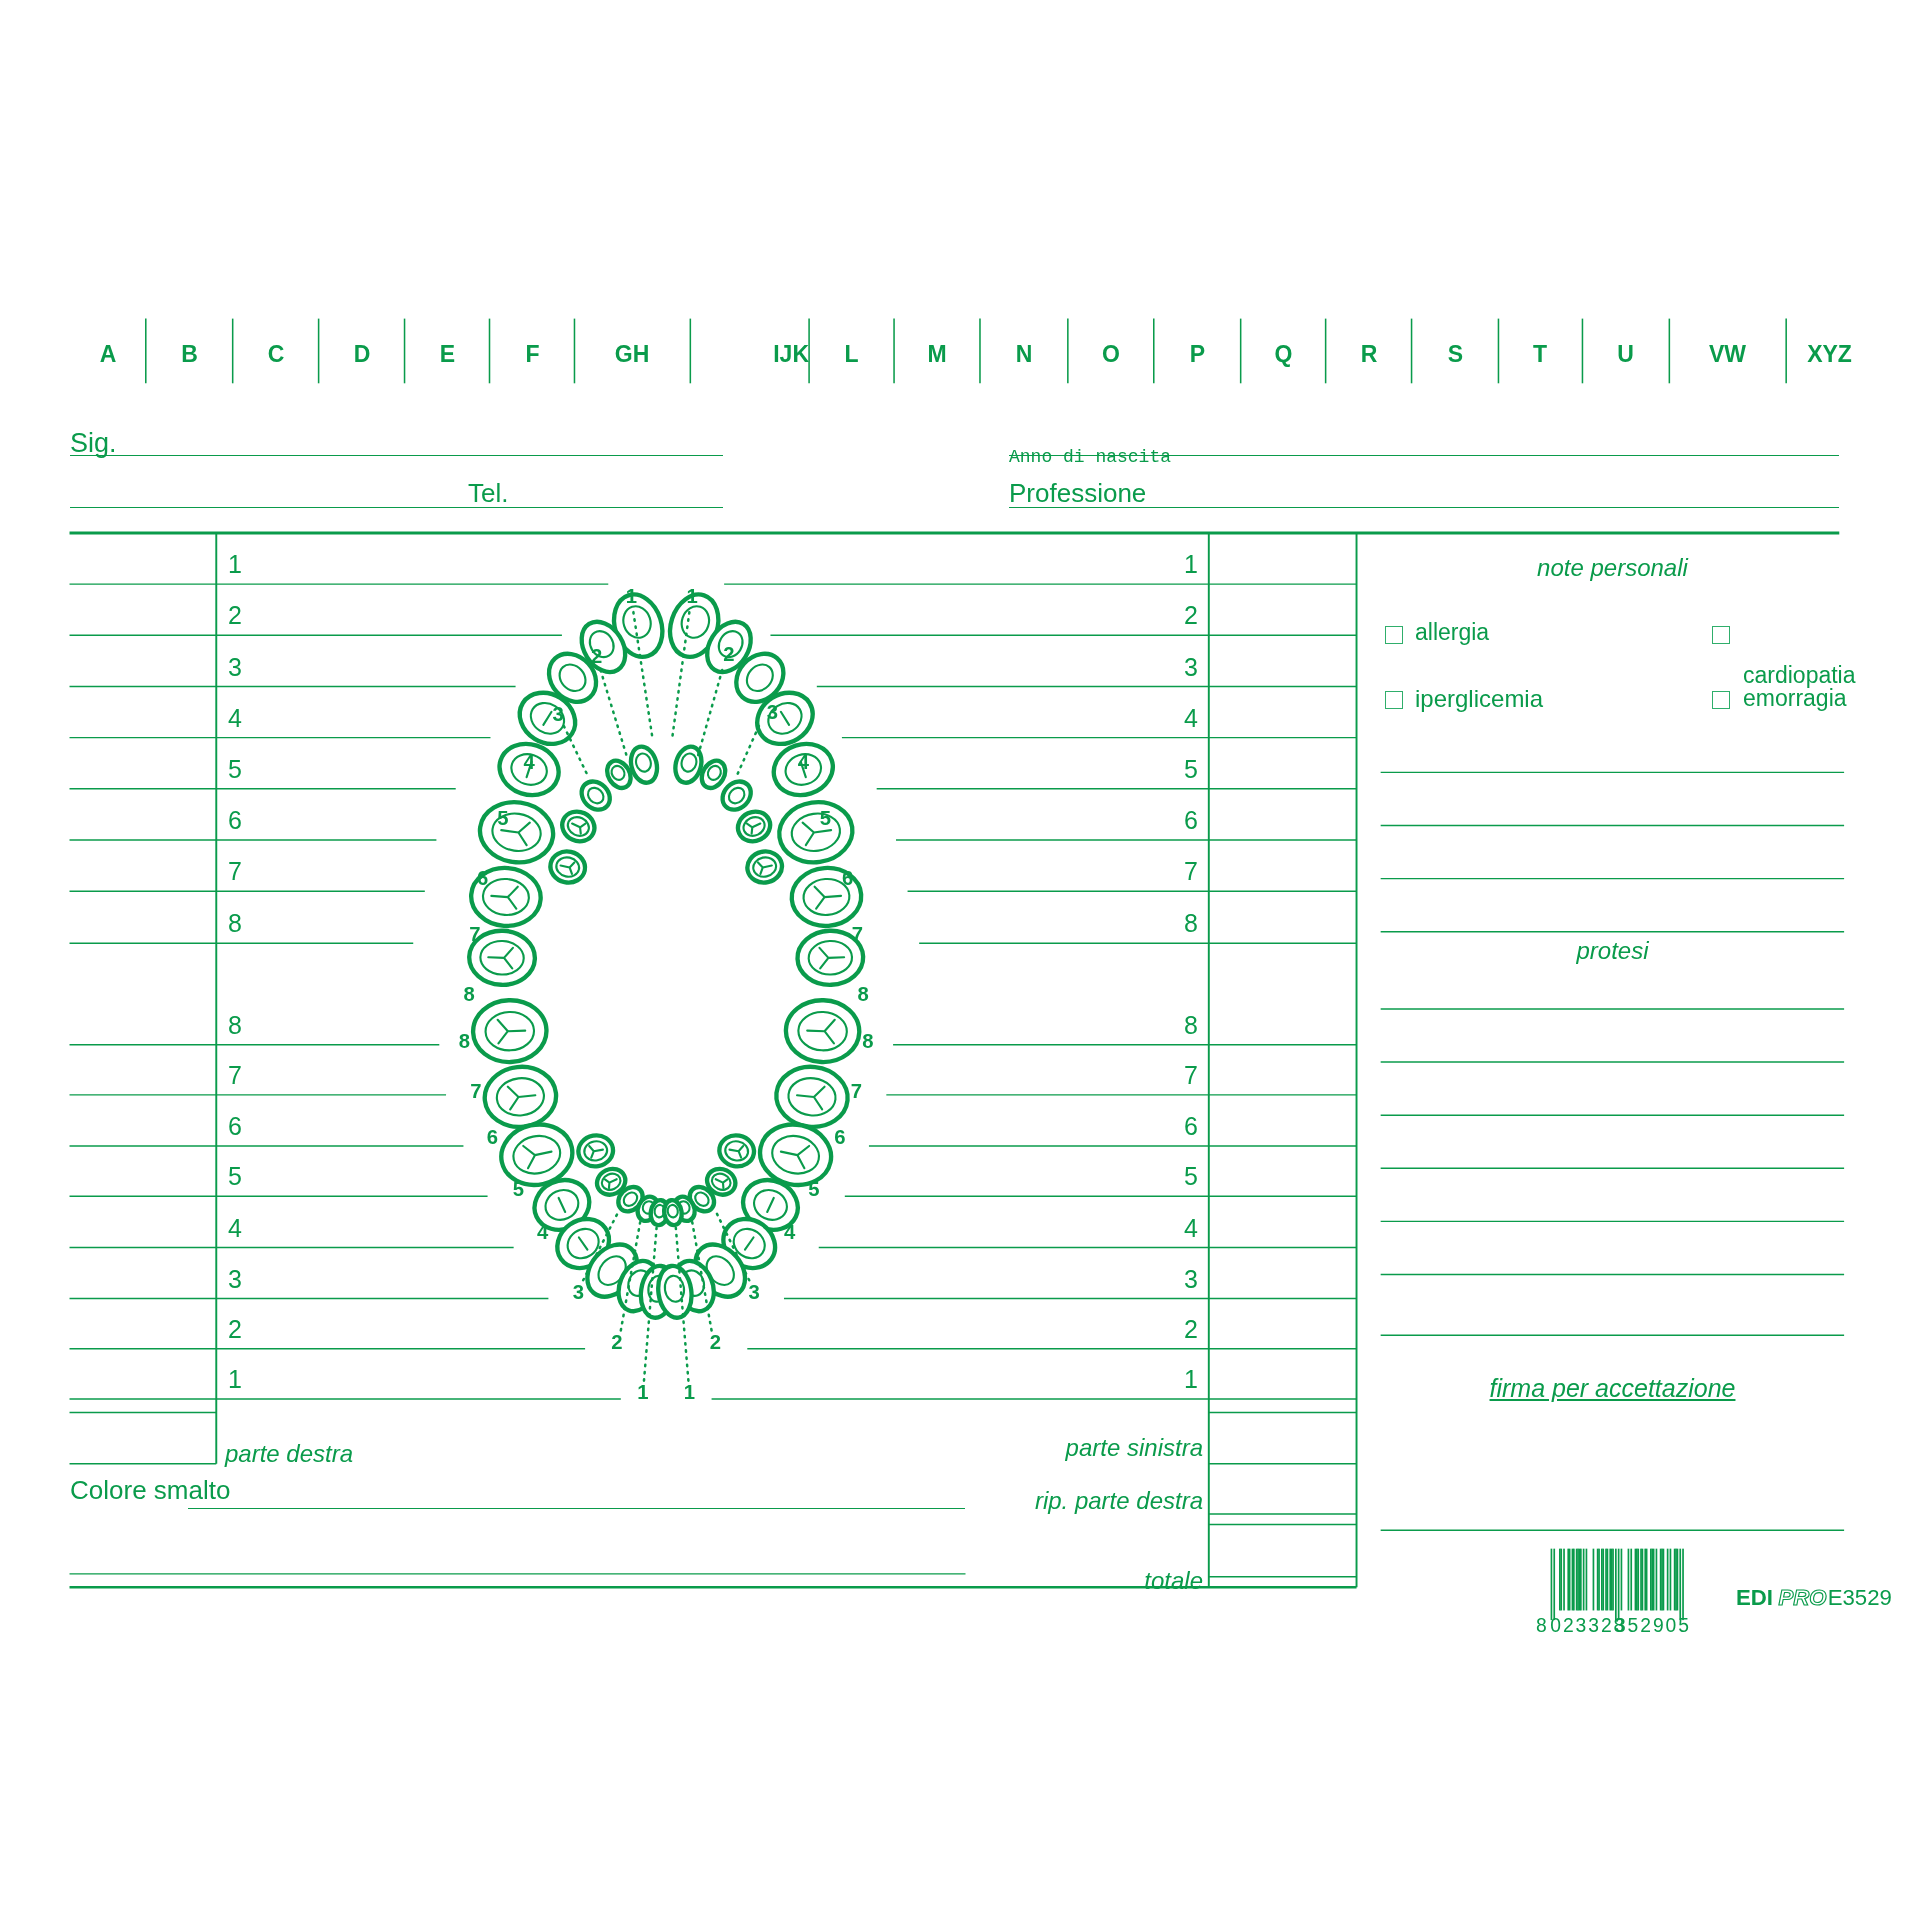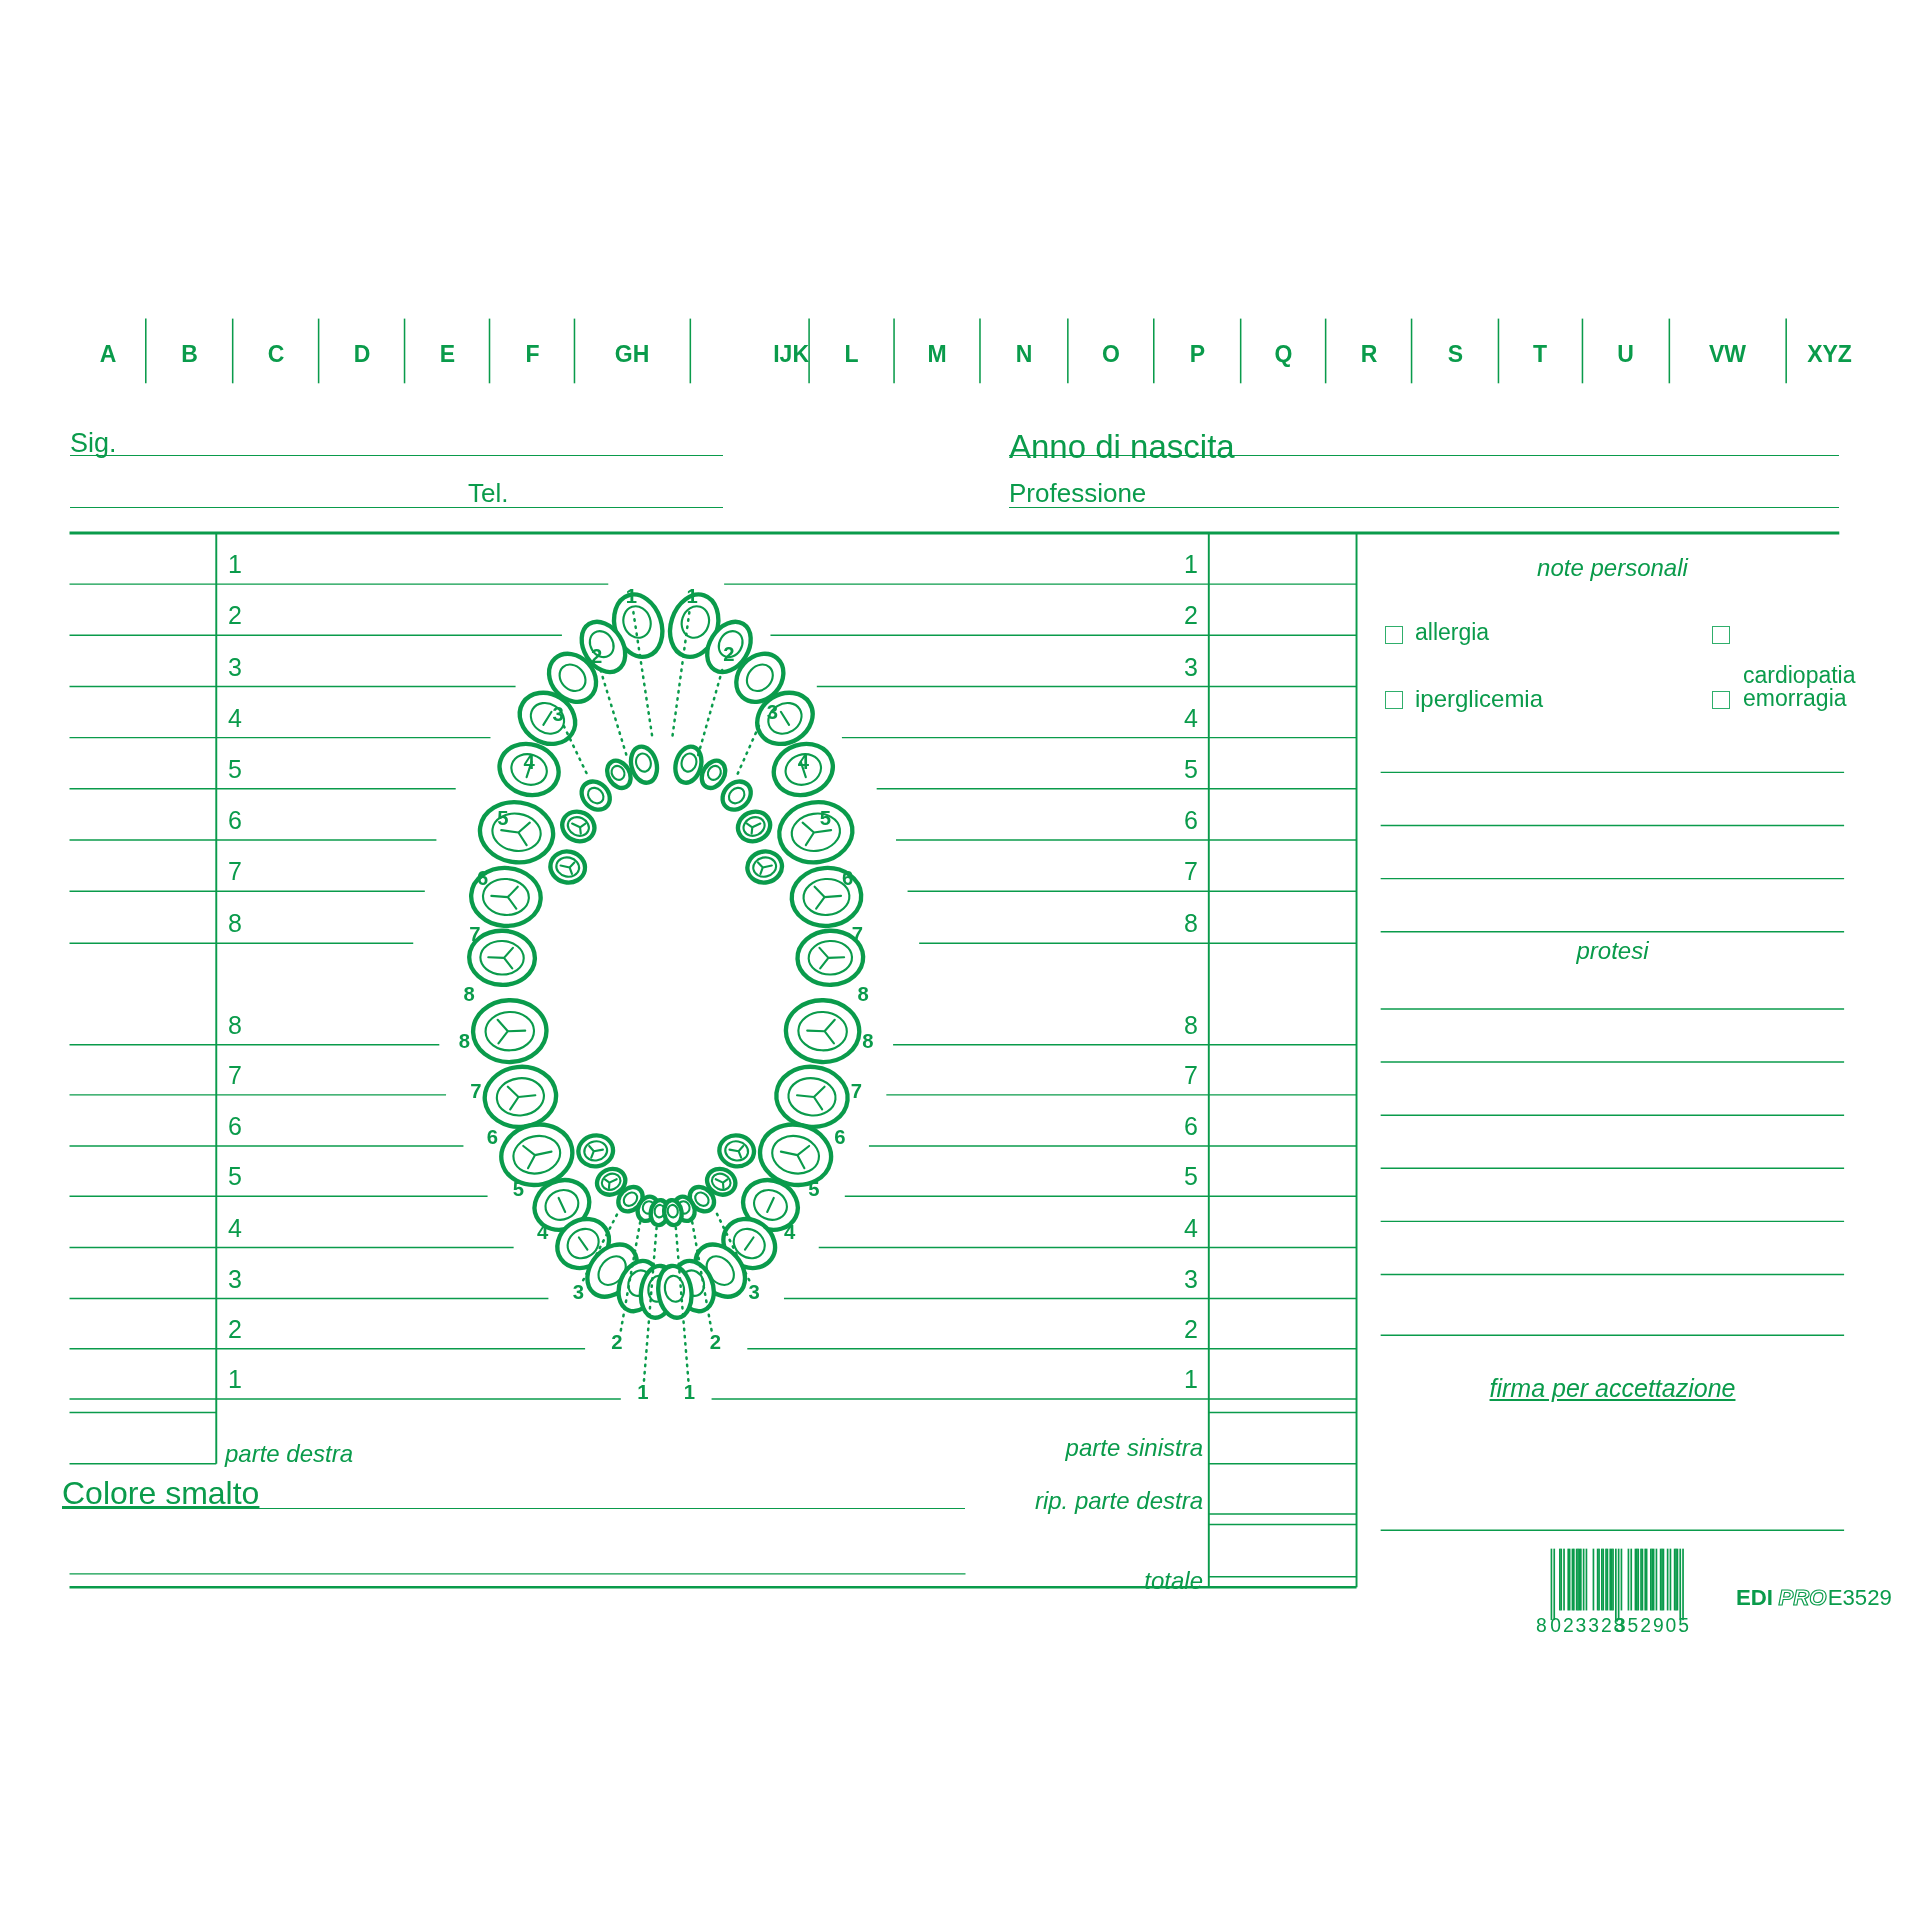--- a/index.html
+++ b/index.html
@@ -122,21 +122,21 @@
       <div class="tabcell" style="left: 1669px; width: 117px;">VW</div>
       <div class="tabcell" style="left: 1786px; width: 87px;">XYZ</div>
     </div>
 
   <div class="lbl" style="left:70px;top:429px;font-size:27px;">Sig.</div>
   <div class="fieldline" style="left:70px;top:455px;width:653px;"></div>
 
   <div class="lbl" style="left:468px;top:480px;font-size:26px;">Tel.</div>
   <div class="fieldline" style="left:70px;top:507px;width:653px;"></div>
 
-  <div class="lbl" style="left:1009px;top:430px;font-size:33px;">Anno di nascita</div>
+  <div class="lbl" style="left:1009px;top:448px;font-size:18px;font-family:Liberation Mono, monospace;">Anno di nascita</div>
   <div class="fieldline" style="left:1009px;top:455px;width:830px;"></div>
 
   <div class="lbl" style="left:1009px;top:480px;font-size:26px;">Professione</div>
   <div class="fieldline" style="left:1009px;top:507px;width:830px;"></div>
 
   <div id="rownums">
       <div class="rownum" style="left: 228px; top: 551px;">1</div>
       <div class="rownum" style="left: 228px; top: 602px;">2</div>
       <div class="rownum" style="left: 228px; top: 654px;">3</div>
       <div class="rownum" style="left: 228px; top: 705px;">4</div>
@@ -464,21 +464,21 @@
   <div class="chkbox" style="left:1385px;top:691px;"></div>
   <div class="lbl" style="left:1415px;top:686px;font-size:24px;">iperglicemia</div>
 
   <div class="chkbox" style="left:1712px;top:691px;"></div>
   <div class="lbl" style="left:1743px;top:686px;font-size:23px;">emorragia</div>
 
   <div class="lbl it ctr" style="left:1371px;top:938px;width:483px;font-size:24px;">protesi</div>
   <div class="lbl it ctr" style="left:1371px;top:1375px;width:483px;font-size:25px;text-decoration:underline;">firma per accettazione</div>
 
   <div class="lbl it" style="left:225px;top:1441px;font-size:24px;">parte destra</div>
-  <div class="lbl" style="left:62px;top:1477px;font-size:32px;text-decoration:underline;">Colore smalto</div>
+  <div class="lbl" style="left:70px;top:1477px;font-size:26px;">Colore smalto</div>
   <div class="fieldline" style="left:188px;top:1508px;width:777px;border-bottom-width:1.5px;"></div>
 
   <div class="lbl it rt" style="left:966px;top:1435px;width:237px;font-size:24px;">parte sinistra</div>
   <div class="lbl it rt" style="left:966px;top:1488px;width:237px;font-size:24px;">rip. parte destra</div>
   <div class="lbl it rt" style="left:966px;top:1549px;width:237px;font-size:24px;margin-top:19px;">totale</div>
 
   <svg class="layer" width="1931" height="1931" id="barcode-svg" viewBox="0 0 2000 2000">
       <rect x="1606" y="1604" width="1.75" height="74" fill="#0a9b4b"></rect>
       <rect x="1608.9" y="1604" width="1.75" height="74" fill="#0a9b4b"></rect>
       <rect x="1614.7" y="1604" width="1.75" height="64" fill="#0a9b4b"></rect>

